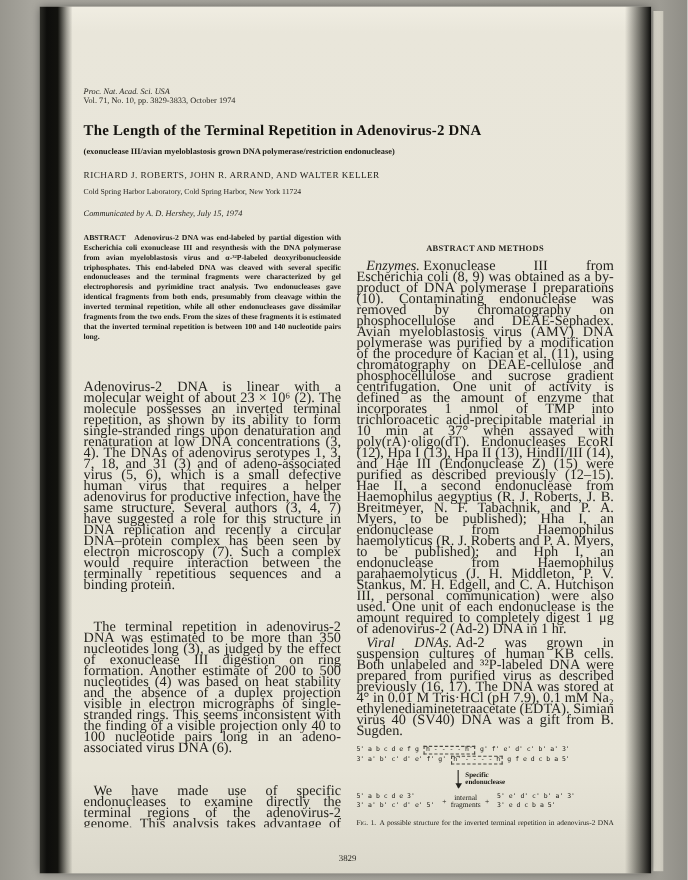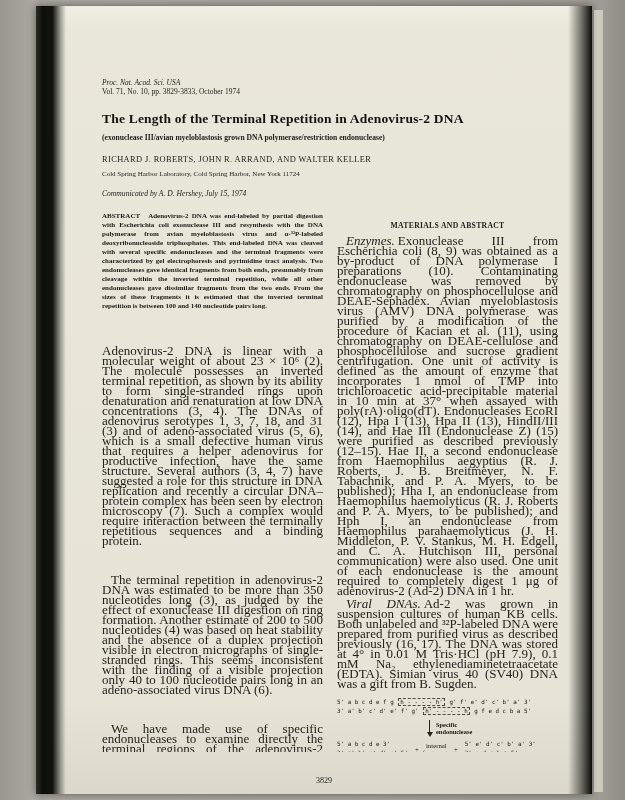--- a/index.html
+++ b/index.html
@@ -22,22 +22,21 @@
   .edge-left {
     position:absolute; left:0; top:0; bottom:0; width:30px;
     background:linear-gradient(90deg,#2c2c27 0%,#0d0d0b 22%,#12120e 55%,rgba(18,18,14,.35) 82%,rgba(18,18,14,0) 100%);
   }
   .edge-right {
     position:absolute; right:0; top:0; bottom:0; width:24px;
     background:linear-gradient(270deg,#0b0b09 0%,rgba(21,21,17,.55) 45%,rgba(21,21,17,0) 100%);
   }
   .content {
     position:absolute; left:30px; right:26px; top:0; bottom:0;
-    padding:72px 8px 0 20px;
-    margin-left:16px;
+    padding:72px 8px 0 10px;
   }
   .journal { font-size:7.5px; line-height:9px; color:#26251f; }
   .journal .l1 { font-style:italic; }
   .title { font-size:13.5px; font-weight:bold; margin-top:15px; color:#14130e; letter-spacing:.2px; }
   .subtitle { font-size:7.6px; font-weight:bold; margin-top:6px; color:#1c1b15; }
   .authors { font-size:8.4px; margin-top:13px; letter-spacing:.4px; }
   .affil { font-size:7px; margin-top:6px; }
   .comm { font-size:7.6px; font-style:italic; margin-top:11px; }
   .columns { display:flex; gap:14px; margin-top:14px; height:540px; overflow:hidden; }
   .col { width:237px; text-align:justify;gap:26px; }
@@ -101,21 +100,21 @@
         <p class="body-para">Adenovirus-2 DNA is linear with a molecular weight of about 23 × 10⁶ (2). The molecule possesses an inverted terminal repetition, as shown by its ability to form single-stranded rings upon denaturation and renaturation at low DNA concentrations (3, 4). The DNAs of adenovirus serotypes 1, 3, 7, 18, and 31 (3) and of adeno-associated virus (5, 6), which is a small defective human virus that requires a helper adenovirus for productive infection, have the same structure. Several authors (3, 4, 7) have suggested a role for this structure in DNA replication and recently a circular DNA–protein complex has been seen by electron microscopy (7). Such a complex would require interaction between the terminally repetitious sequences and a binding protein.</p>
         <p class="body-para indent">The terminal repetition in adenovirus-2 DNA was estimated to be more than 350 nucleotides long (3), as judged by the effect of exonuclease III digestion on ring formation. Another estimate of 200 to 500 nucleotides (4) was based on heat stability and the absence of a duplex projection visible in electron micrographs of single-stranded rings. This seems inconsistent with the finding of a visible projection only 40 to 100 nucleotide pairs long in an adeno-associated virus DNA (6).</p>
         <p class="body-para indent">We have made use of specific endonucleases to examine directly the terminal regions of the adenovirus-2 genome. This analysis takes advantage of intrinsic properties of an inverted terminal repetition as illustrated in Fig. 1. The structure requires that cleavage within the terminal repetition produce identical terminal fragments, whereas cleavage beyond the terminal repetition would be expected to produce dissimilar fragments from each end. Analysis of terminal fragments, as described below, generated by a number of</p>
         <div class="footnote-block">
           <div class="footnote-rule"></div>
           <p class="footnote">Abbreviations: AMV, avian myeloblastosis virus; Ad-2, adenovirus 2; SV40, simian virus 40; EDTA, ethylenediaminetetraacetate. Restriction endonucleases are named in accordance with the proposals of Smith &amp; Nathans (1).</p>
         </div>
       </div>
 
       <div class="col">
-        <div class="methods-heading">MATERIALS AND ABSTRACT</div>
+        <div class="methods-heading">ABSTRACT AND METHODS</div>
         <p class="body-para indent">
           <span class="plabel">Enzymes.</span><span>Exonuclease III from Escherichia coli (8, 9) was obtained as a by-product of DNA polymerase I preparations (10). Contaminating endonuclease was removed by chromatography on phosphocellulose and DEAE-Sephadex. Avian myeloblastosis virus (AMV) DNA polymerase was purified by a modification of the procedure of Kacian et al. (11), using chromatography on DEAE-cellulose and phosphocellulose and sucrose gradient centrifugation. One unit of activity is defined as the amount of enzyme that incorporates 1 nmol of TMP into trichloroacetic acid-precipitable material in 10 min at 37° when assayed with poly(rA)·oligo(dT). Endonucleases EcoRI (12), Hpa I (13), Hpa II (13), HindII/III (14), and Hae III (Endonuclease Z) (15) were purified as described previously (12–15). Hae II, a second endonuclease from Haemophilus aegyptius (R. J. Roberts, J. B. Breitmeyer, N. F. Tabachnik, and P. A. Myers, to be published); Hha I, an endonuclease from Haemophilus haemolyticus (R. J. Roberts and P. A. Myers, to be published); and Hph I, an endonuclease from Haemophilus parahaemolyticus (J. H. Middleton, P. V. Stankus, M. H. Edgell, and C. A. Hutchison III, personal communication) were also used. One unit of each endonuclease is the amount required to completely digest 1 μg of adenovirus-2 (Ad-2) DNA in 1 hr.</span>
         </p>
         <p class="body-para indent">
           <span class="plabel">Viral DNAs.</span><span>Ad-2 was grown in suspension cultures of human KB cells. Both unlabeled and ³²P-labeled DNA were prepared from purified virus as described previously (16, 17). The DNA was stored at 4° in 0.01 M Tris·HCl (pH 7.9), 0.1 mM Na₂ ethylenediaminetetraacetate (EDTA). Simian virus 40 (SV40) DNA was a gift from B. Sugden.</span>
         </p>
 
         <div class="figure">
           <div class="fig-line"><span>5' a b c d e f g </span><span class="fig-box">h - - - - h'</span><span> g' f' e' d' c' b' a' 3'</span></div>
           <div class="fig-line"><span>3' a' b' c' d' e' f' g' </span><span class="fig-box">h' - - - - h</span><span> g f e d c b a 5'</span></div>

